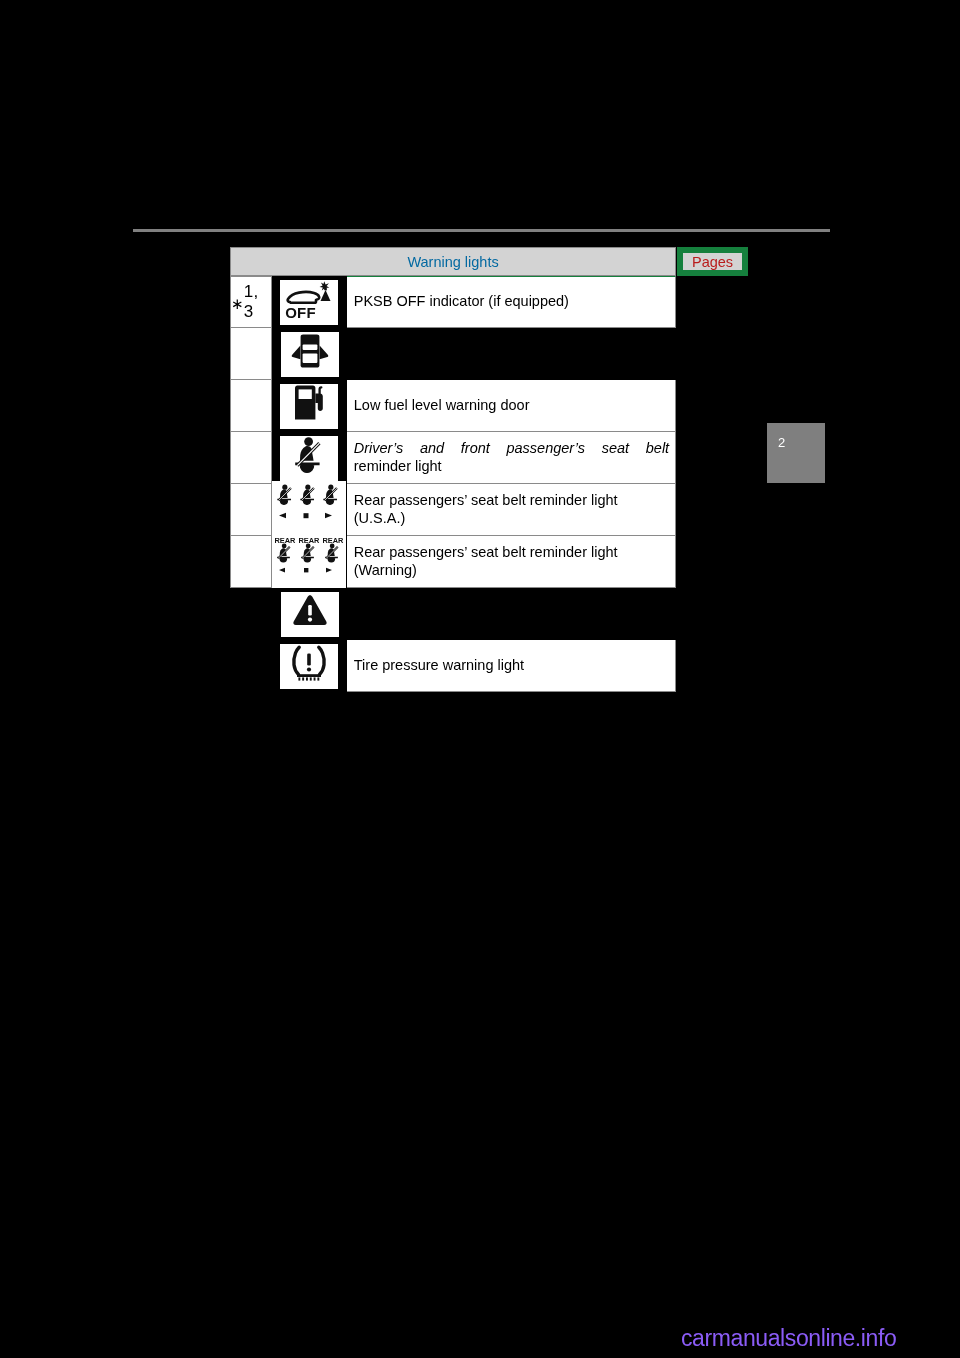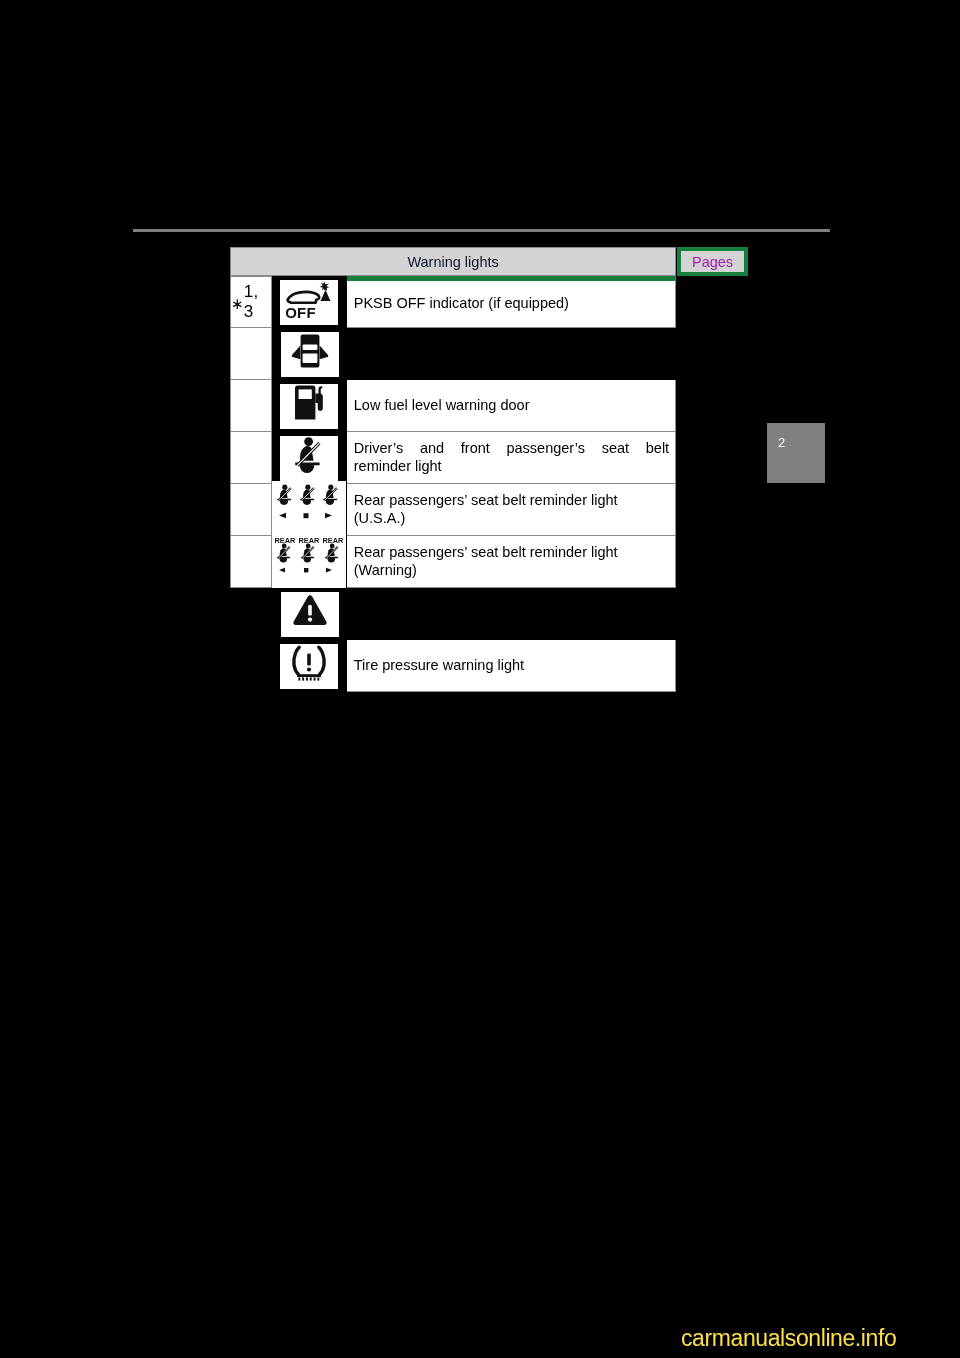--- a/index.html
+++ b/index.html
@@ -59,33 +59,33 @@
   }
   .th-main {
     width: 447px;
     background: #d3d3d3;
     border: 1px solid #8a8a8a;
     box-sizing: border-box;
     display: flex;
     align-items: center;
     justify-content: center;
     font-size: 14.5px;
-    color: #0f172a;
+    color: #0369a1;
   }
   .th-pages {
     width: 71px;
     margin-left: 1px;
     background: #d3d3d3;
-    border: 4px solid #15803d;
+    border: 6px solid #15803d;
     box-sizing: border-box;
     display: flex;
     align-items: center;
     justify-content: center;
     font-size: 14.5px;
-    color: #a21caf;
+    color: #b91c1c;
   }
 
   .tbody { position: relative; }
 
   .trow {
     display: flex;
     align-items: stretch;
     height: 52px;
     box-sizing: border-box;
   }
@@ -143,49 +143,50 @@
     border-right: 1px solid #8a8a8a;
     border-bottom: 1px solid #8a8a8a;
     border-left: none;
     display: flex;
     align-items: center;
     padding: 0 6px 0 7px;
     font-size: 14.5px;
     color: #000;
     line-height: 1.22;
   }
-  .trow.first .c-label { border-top: 5px solid #15803d; }
+  .trow.first .c-label { border-top: 1px solid #15803d; }
   .c-label .justified {
     text-align: justify;
     text-align-last: left;
     width: 100%;
   }
   .c-label .justified > span.jline {
     display: block;
     text-align: justify;
     text-align-last: justify;
+    font-style: italic;
   }
   .c-label .justified > span.jlast {
     display: block;
     text-align: center;
   }
 
   
   .c-pages {
     width: 71px;
     margin-left: 1px;
     background: #000000;
   }
 
   
   #watermark {
     position: absolute;
     left: 681px;
     top: 1325px;
-    color: #fde047;
+    color: #8b5cf6;
     font-size: 23px;
     letter-spacing: -0.4px;
     white-space: nowrap;
   }
 
   svg { display: block; }
 </style>
 </head>
 <body>
 

